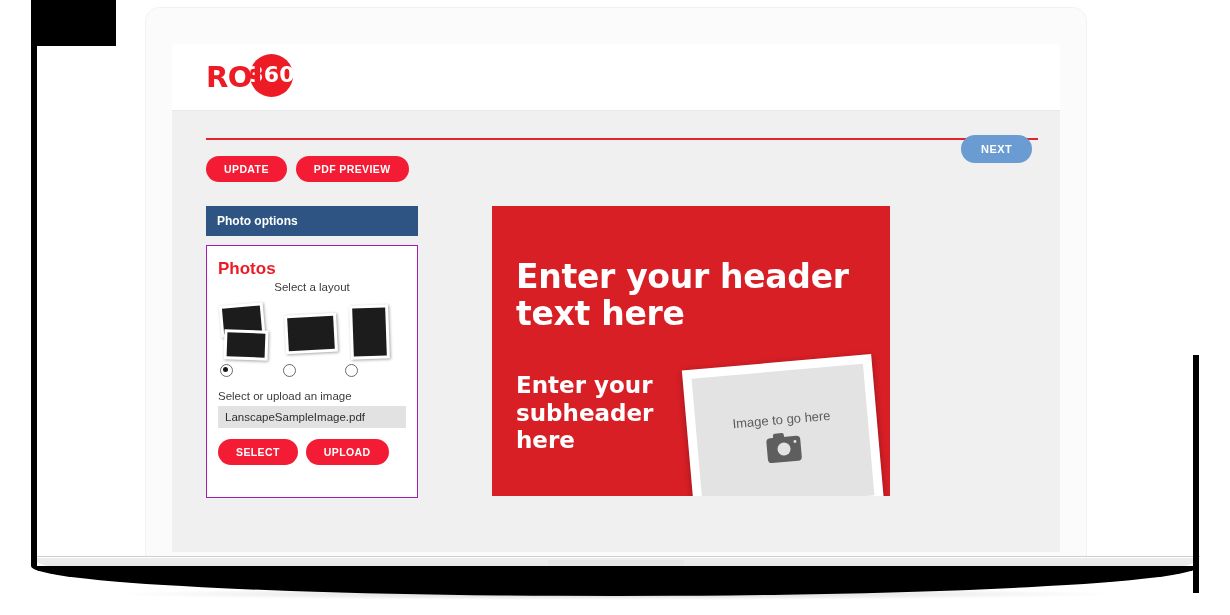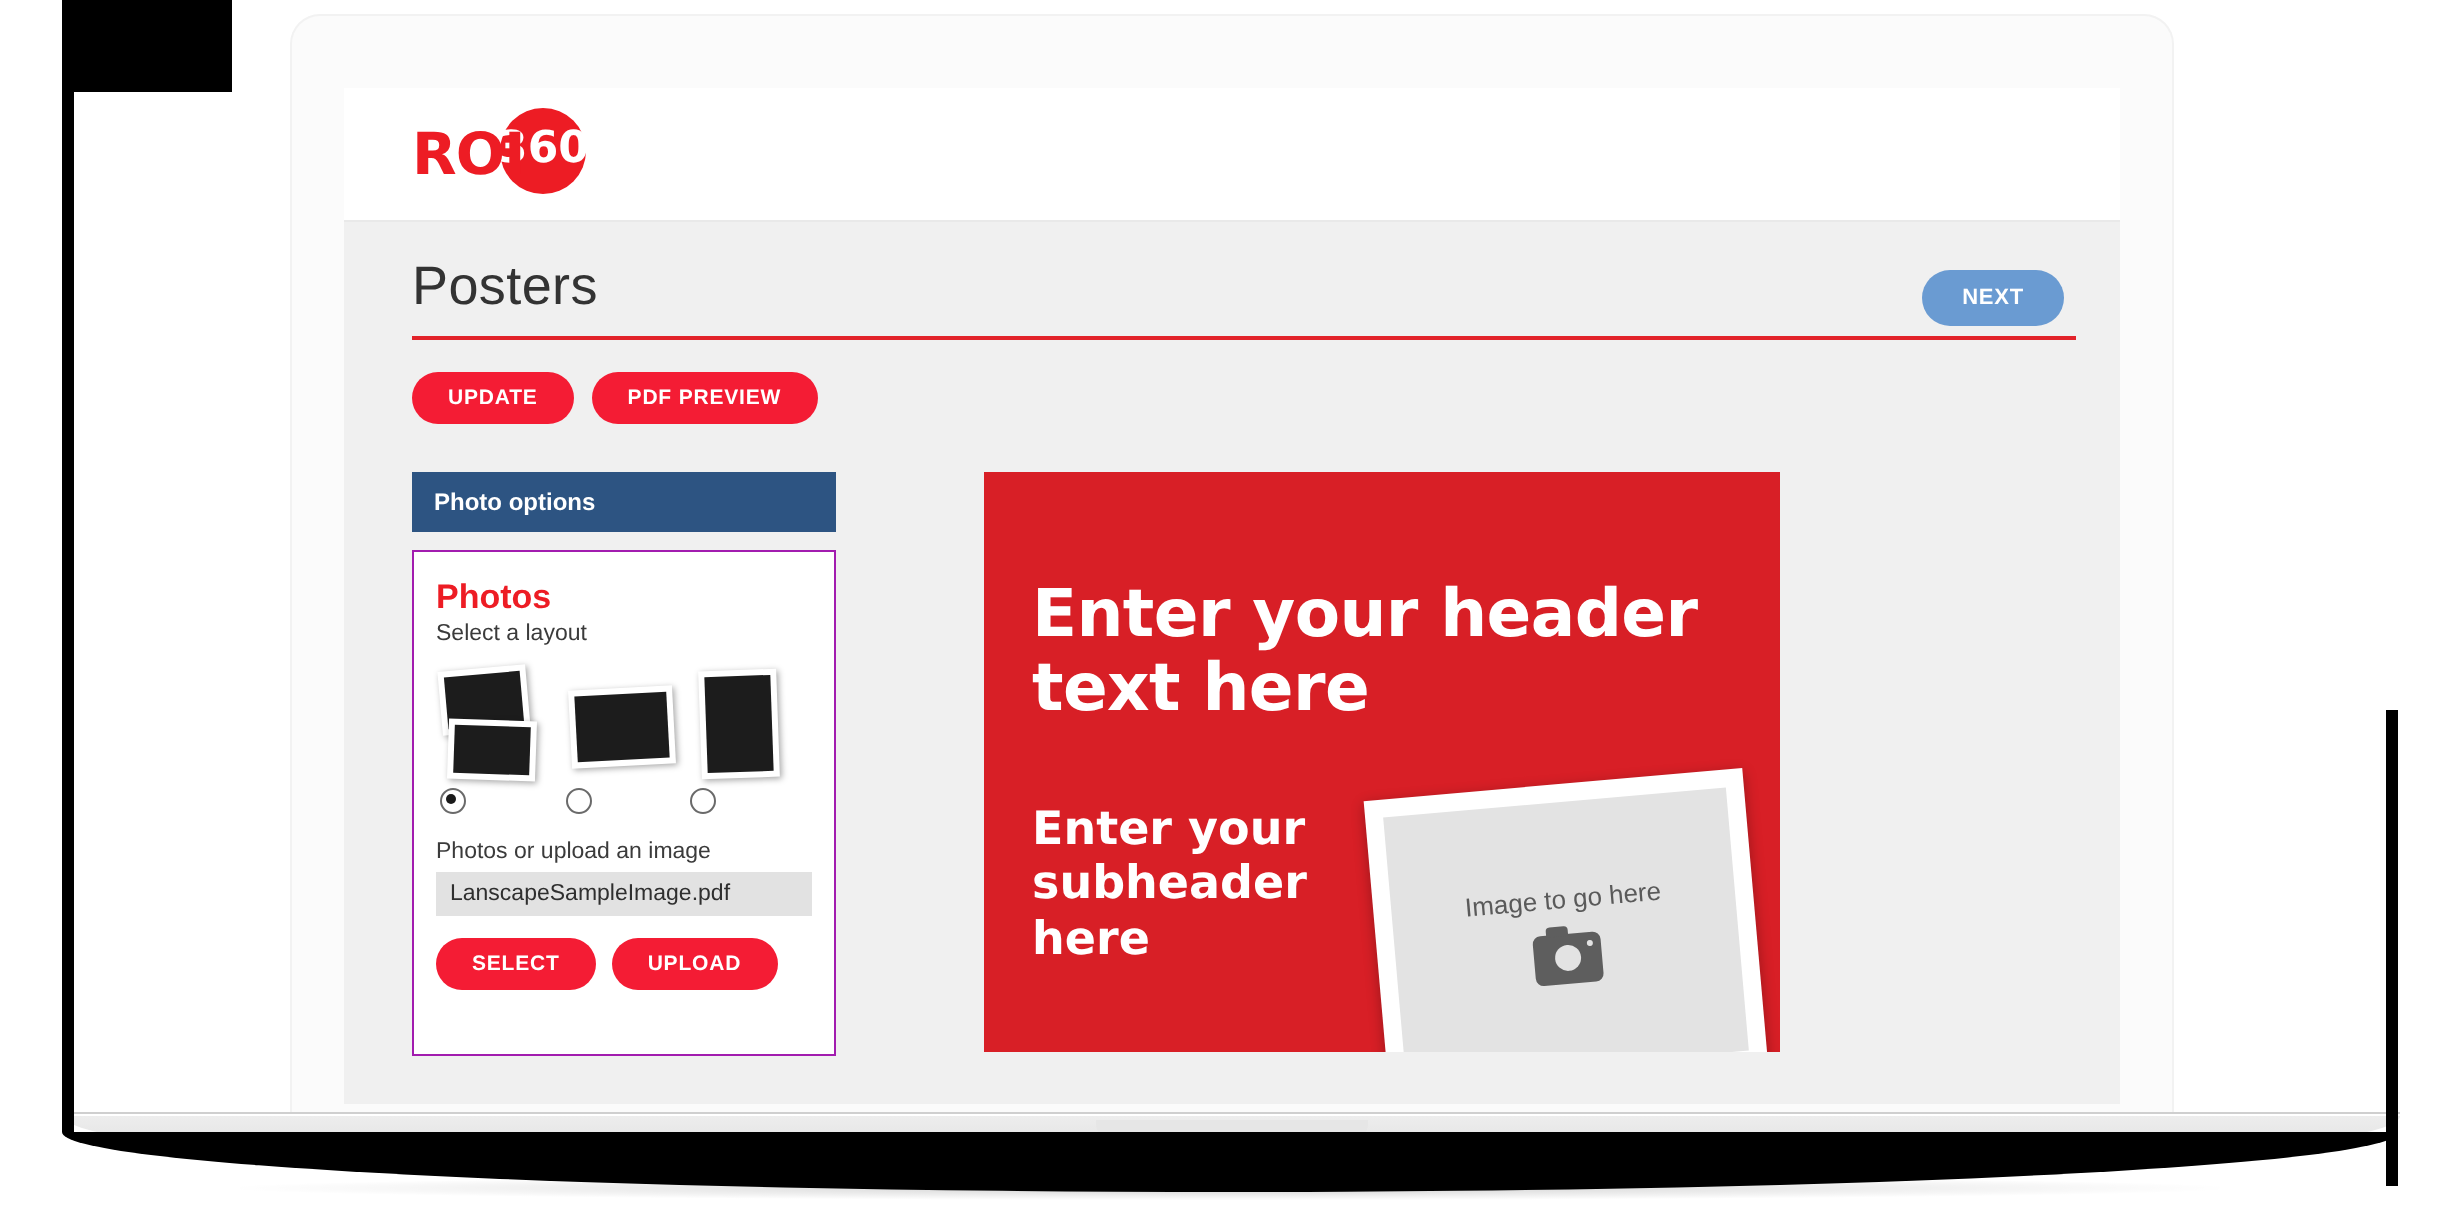--- a/index.html
+++ b/index.html
@@ -253,20 +253,21 @@
   .panel-title {
     color: #ed1c24;
     font-size: 17px;
     font-weight: 700;
     margin: 0 0 2px 0;
   }
   .panel-label {
     font-size: 11.5px;
     color: #3b3b3b;
     margin-bottom: 9px;
+    text-align: center;
   }
 
   .layout-choices {
     display: flex;
     gap: 0;
     align-items: flex-end;
     height: 58px;
     margin-bottom: 4px;
   }
   .layout-choice {
@@ -448,21 +449,20 @@
           <span class="logo-roi">ROI</span>
           <span class="logo-circle">
             <span class="logo-360">360</span>
           </span>
         </div>
       </div>
 
       <div class="page">
         <div class="page-head">
           <div>
-            <h1 class="page-title">Posters</h1>
           </div>
           <button class="next-btn">NEXT</button>
         </div>
         <div class="rule"></div>
       </div>
 
       <div class="body-area">
 
         <div class="btn-row">
           <button class="pill-btn">UPDATE</button>
@@ -506,21 +506,21 @@
                   <span class="radio on"></span>
                 </span>
                 <span class="radio-cell">
                   <span class="radio"></span>
                 </span>
                 <span class="radio-cell">
                   <span class="radio"></span>
                 </span>
               </div>
 
-              <div class="field-label">Photos or upload an image</div>
+              <div class="field-label">Select or upload an image</div>
               <input class="text-input" type="text" readonly="" value="LanscapeSampleImage.pdf" style="">
               <div class="small-btn-row">
                 <button class="pill-btn">SELECT</button>
                 <button class="pill-btn">UPLOAD</button>
               </div>
 
             </div>
           </div>
 
           <div class="right-col">

